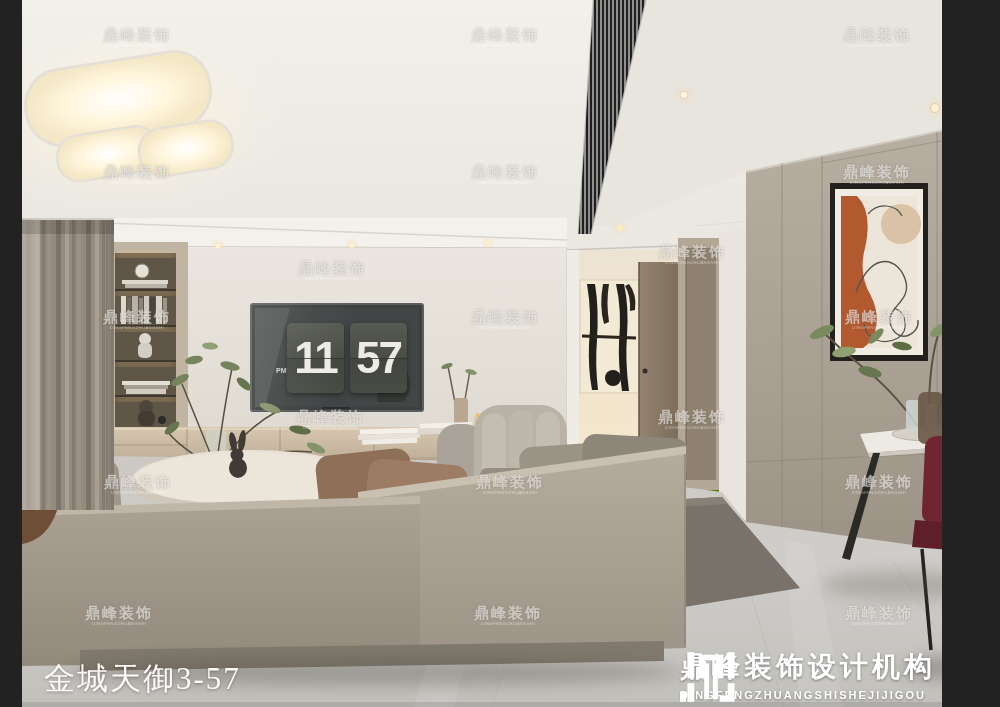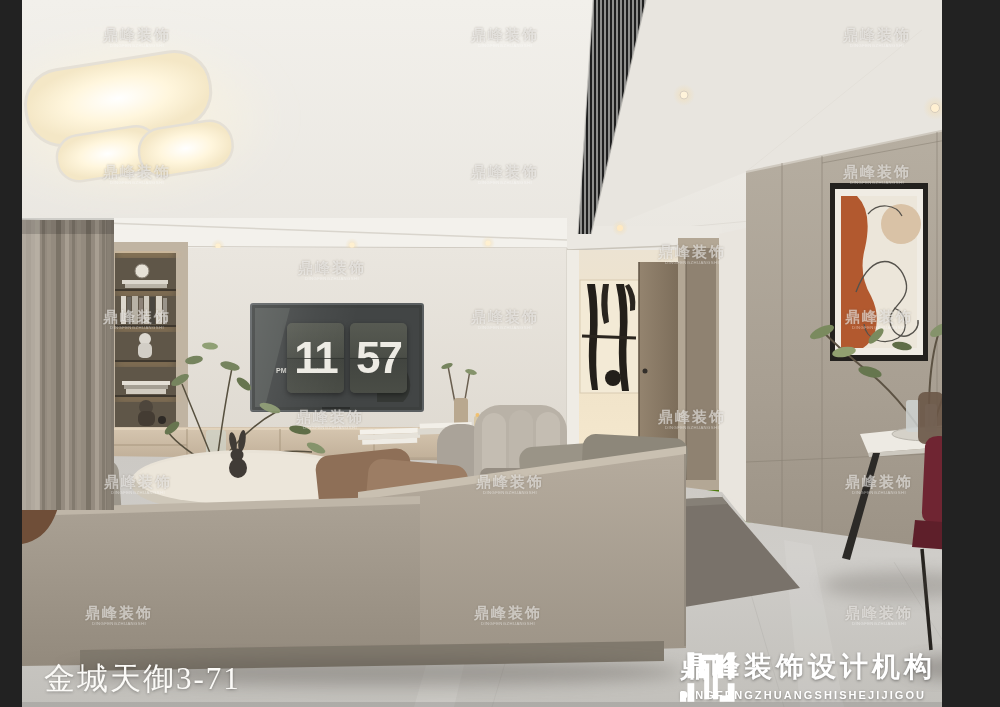--- a/index.html
+++ b/index.html
@@ -535,21 +535,21 @@
       <div class="wm" style="left: 486px; top: 618px;">
         <div class="cn">鼎峰装饰</div>
         <div class="en">DINGFENGZHUANGSHI</div>
       </div>
       <div class="wm" style="left: 857px; top: 618px;">
         <div class="cn">鼎峰装饰</div>
         <div class="en">DINGFENGZHUANGSHI</div>
       </div>
     </div>
 
-<div class="caption">金城天御3-71</div>
+<div class="caption">金城天御3-57</div>
 
 <div class="brand">
   <svg width="62" height="58" viewBox="0 0 100 84">
     <g fill="#ffffff">
       <rect x="12" y="2" width="11" height="42"></rect>
       <rect x="12" y="52" width="11" height="30"></rect>
       <rect x="0" y="66" width="10" height="16"></rect>
       <path d="M30 44 V6 H70 V44 H61 V15 H39 V44 Z"></path>
       <rect x="39" y="20" width="8" height="58"></rect>
       <rect x="53" y="20" width="8" height="58"></rect>

